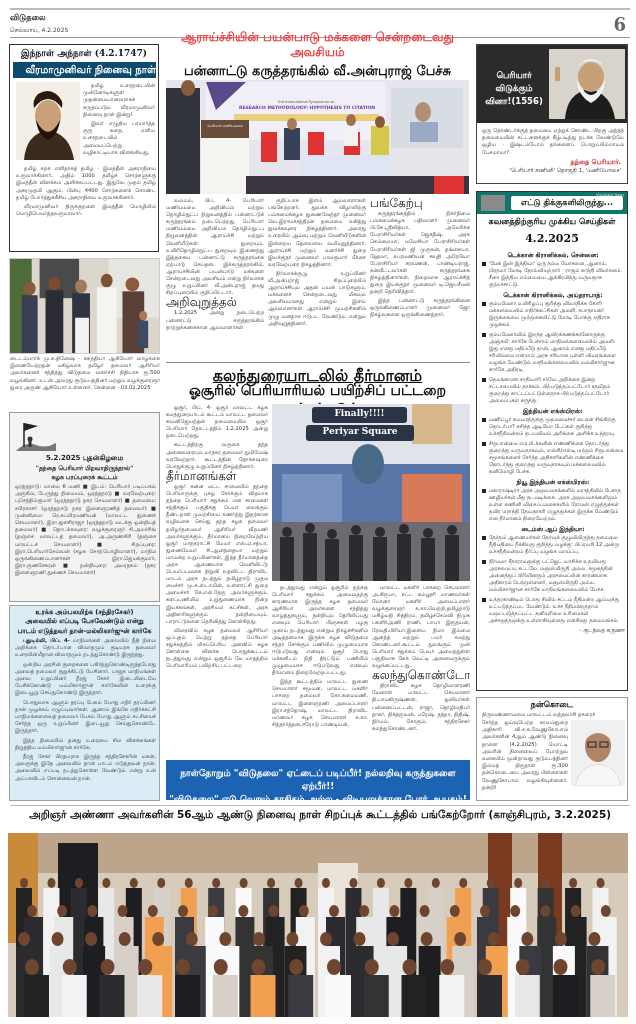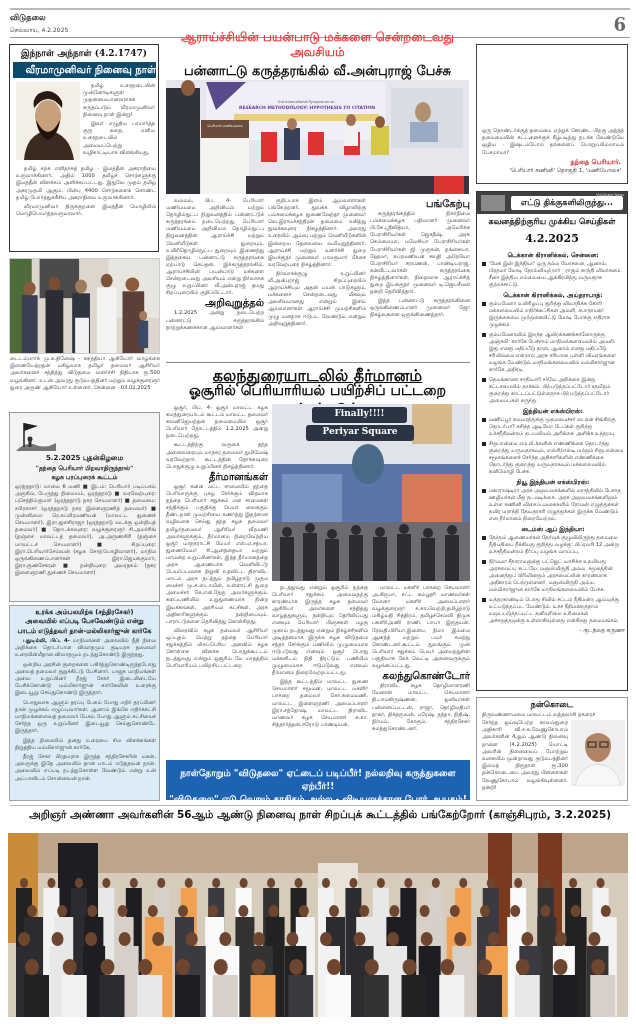--- a/index.html
+++ b/index.html
@@ -37,38 +37,38 @@
   #bluebox{left:9px;top:605px;width:151px;height:196px;background:#dcecf6;border:1px solid #a3a3a3}
   #bluebox .hd{position:absolute;left:0;top:2px;width:100%;text-align:center;font-size:6.5px;font-weight:bold;color:#111}
   #bluebox .h1{position:absolute;left:0;top:11px;width:100%;text-align:center;font-size:6.5px;font-weight:bold;color:#111}
   #bluebox .h2{position:absolute;left:0;top:21px;width:100%;text-align:center;font-size:6.5px;font-weight:bold;color:#111}
   #bluebox .body{position:absolute;left:5px;top:31px;width:141px;height:162px}
   
   #headA{left:165px;top:30px;width:305px;text-align:center;font-size:12px;font-weight:bold;color:#ef4444;line-height:15px}
   #subA{left:165px;top:63px;width:305px;text-align:center;font-size:13px;font-weight:bold;color:#111}
   #photoA{left:166px;top:80px;width:303px;height:114px;overflow:hidden;background:#d7d7df}
   .col{font-size:5.2px;line-height:7.1px}
-  .sechd{text-align:right;font-weight:bold;font-size:10px;color:#111;margin:3px 0}
+  .sechd{text-align:left;font-weight:normal;font-size:12px;color:#111;margin:3px 0}
   
   #rule1{left:166px;top:362px;width:304px;height:1px;background:#888}
   #headB1{left:165px;top:366px;width:305px;text-align:center;font-size:16px;font-weight:bold;color:#111;text-decoration:underline}
   #headB2{left:165px;top:382px;width:305px;text-align:center;font-size:14px;font-weight:bold;color:#111}
   #photoB{left:272px;top:404px;width:198px;height:177px;overflow:hidden;background:#7f1d1d}
   
   #banner{left:166px;top:760px;width:304px;height:40px;background:#1d63b3;color:#fff;text-align:center;font-weight:bold;font-size:9px;line-height:13px;padding-top:7px}
   
   #periyar{left:476px;top:44px;width:152px;height:140px;border:1px solid #444}
   #periyar .dark{position:absolute;left:0;top:0;width:100%;height:78px;background:#2b2b2b}
   #periyar .dark .t{position:absolute;left:4px;top:24px;width:66px;text-align:center;color:#fff;font-size:8.5px;font-weight:bold;line-height:13px}
   #periyar .ph{position:absolute;left:72px;top:4px;width:76px;height:70px;background:#ccc;overflow:hidden}
   #periyar .q{position:absolute;left:5px;top:82px;width:142px;height:32px}
   #periyar .sig1{position:absolute;right:6px;top:113px;font-size:6.5px;font-weight:bold;color:#c33}
   #periyar .sig2{position:absolute;right:6px;top:122px;font-size:5.5px;color:#333}
   #news{left:476px;top:191px;width:152px;height:500px;border:1px solid #333}
-  #news .tabbar{position:absolute;left:0;top:0;width:100%;height:22px;background:#404040}
+  #news .tabbar{position:absolute;left:0;top:0;width:100%;height:22px;background:#0f766e}
   #news .tabbar .lbl{position:absolute;left:34px;top:4px;width:112px;height:14px;background:#fff;color:#222;text-align:center;font-size:8px;font-weight:bold;line-height:14px;border-radius:2px}
   #news .tabbar .ico{position:absolute;left:4px;top:3px;width:24px;height:16px;background:#8a8a8a}
   #news .tabbar .tag{position:absolute;right:3px;top:1px;font-size:3.5px;color:#ddd}
   #news .ttl{position:absolute;left:0;top:25px;width:100%;text-align:center;font-size:8px;font-weight:bold;color:#111}
   #news .date{position:absolute;left:0;top:40px;width:100%;text-align:center;font-size:11px;font-weight:bold;color:#111;font-family:"DejaVu Serif",serif}
   #news .list{position:absolute;left:4px;top:56px;width:144px;height:440px;font-size:5.1px;line-height:7px;color:#333}
   #news .src{text-align:center;font-weight:bold;font-size:6px;margin:3px 0 2px;color:#111}
   #news .it{position:relative;padding-left:8px;margin-bottom:3px}
   #news .it:before{content:"";position:absolute;left:1px;top:2px;width:4px;height:4px;background:#222}
   #news .by{text-align:right;font-size:5.5px;margin-top:2px}
@@ -265,20 +265,31 @@
   <div class="sechd">கலந்துகொண்டோர்</div>
   <p>திராவிட கழக தொழிலாளரணி மேனாள் மாவட்ட செயலாளர் தி.பாலகிருஷ்ணன், ஓவியர்கள் பன்னைப்பட்டன், ராஜா, தொழிலதிபர் நாகர், திக்தருவன், பரேஷ், நந்தா, நிதிஷ், நிர்மல், கோகுல், சந்திரசேகர் கலந்துகொண்டனர்.</p>
 </div>
 
 <div id="banner" class="abs">
   <div>நாள்தோறும் "விடுதலை" ஏட்டைப் படிப்பீர்! நல்லறிவு கருத்துகளை ஏற்பீர்!!</div>
   <div>"விடுதலை" ஏடு வெறும் காகிதம் அல்ல - விடியலுக்கான போர் ஆயுதம்!</div>
 </div>
 
 <div id="periyar" class="abs">
+  <div class="dark">
+    <div class="t">பெரியார் விடுக்கும் வினா!(1556)</div>
+    <svg class="ph" viewBox="0 0 76 70" preserveAspectRatio="none">
+      <rect width="76" height="70" fill="#d8d4cc"></rect>
+      <path d="M16 70 Q18 44 40 40 Q62 44 66 70Z" fill="#1d1d1d"></path>
+      <ellipse cx="42" cy="28" rx="13" ry="15" fill="#c8a078"></ellipse>
+      <path d="M28 30 Q42 62 56 30 Q56 46 42 54 Q28 46 28 30Z" fill="#f2f2f2"></path>
+      <path d="M30 16 Q42 8 54 16 Q50 10 42 10 Q34 10 30 16Z" fill="#eee"></path>
+      <rect x="6" y="18" width="5" height="14" fill="#c8a078"></rect>
+    </svg>
+  </div>
   <div class="q txt">ஒரு தொண்டர்க்குத் தலைமை ஏற்றுக் கொண்ட பிறகு அந்தத் தலைமையின் கட்டளைக்குக் கீழ்படிந்து நடக்க வேண்டுமே ஒழிய - இஷ்டம்போல் தங்களைப் பொறுப்பில்லாமல் பேசலாமா?</div>
   <div class="sig1">தந்தை பெரியார்.</div>
   <div class="sig2">'பெரியார் கணினி' தொகுதி 1, 'மணியோசை'</div>
 </div>
 
 <div id="news" class="abs">
   <div class="tabbar">
     <div class="ico"></div>
     <div class="lbl">எட்டு திக்குகளிலிருந்து...</div>
     <div class="tag">Viduthalai News</div>

